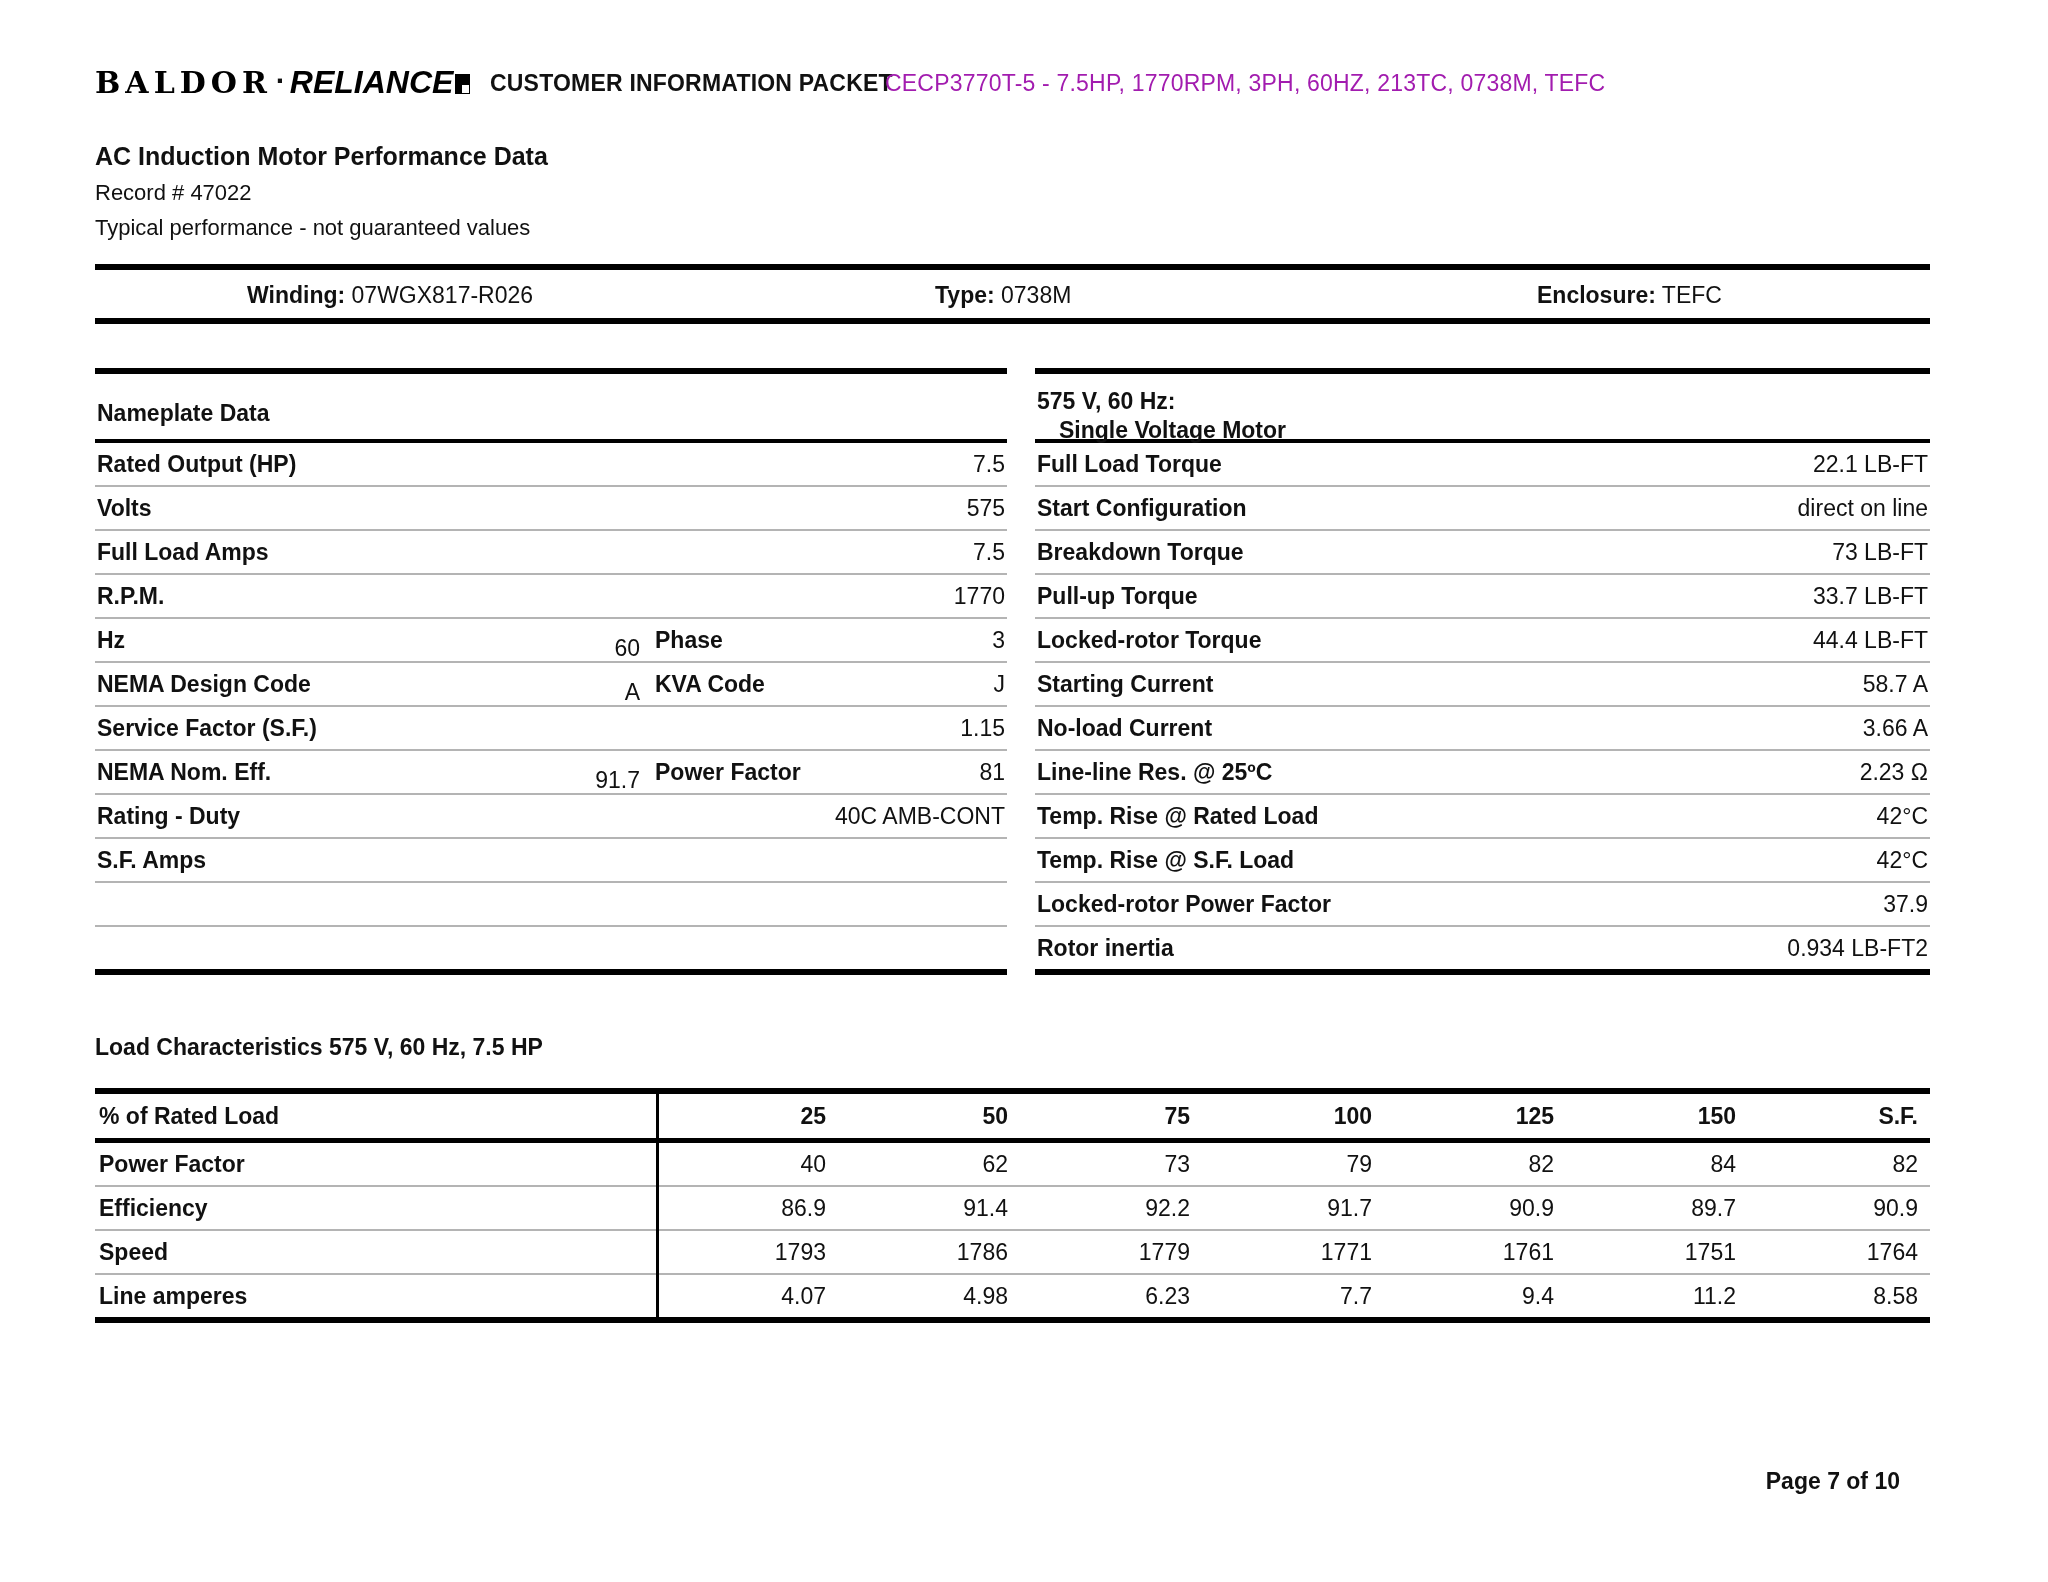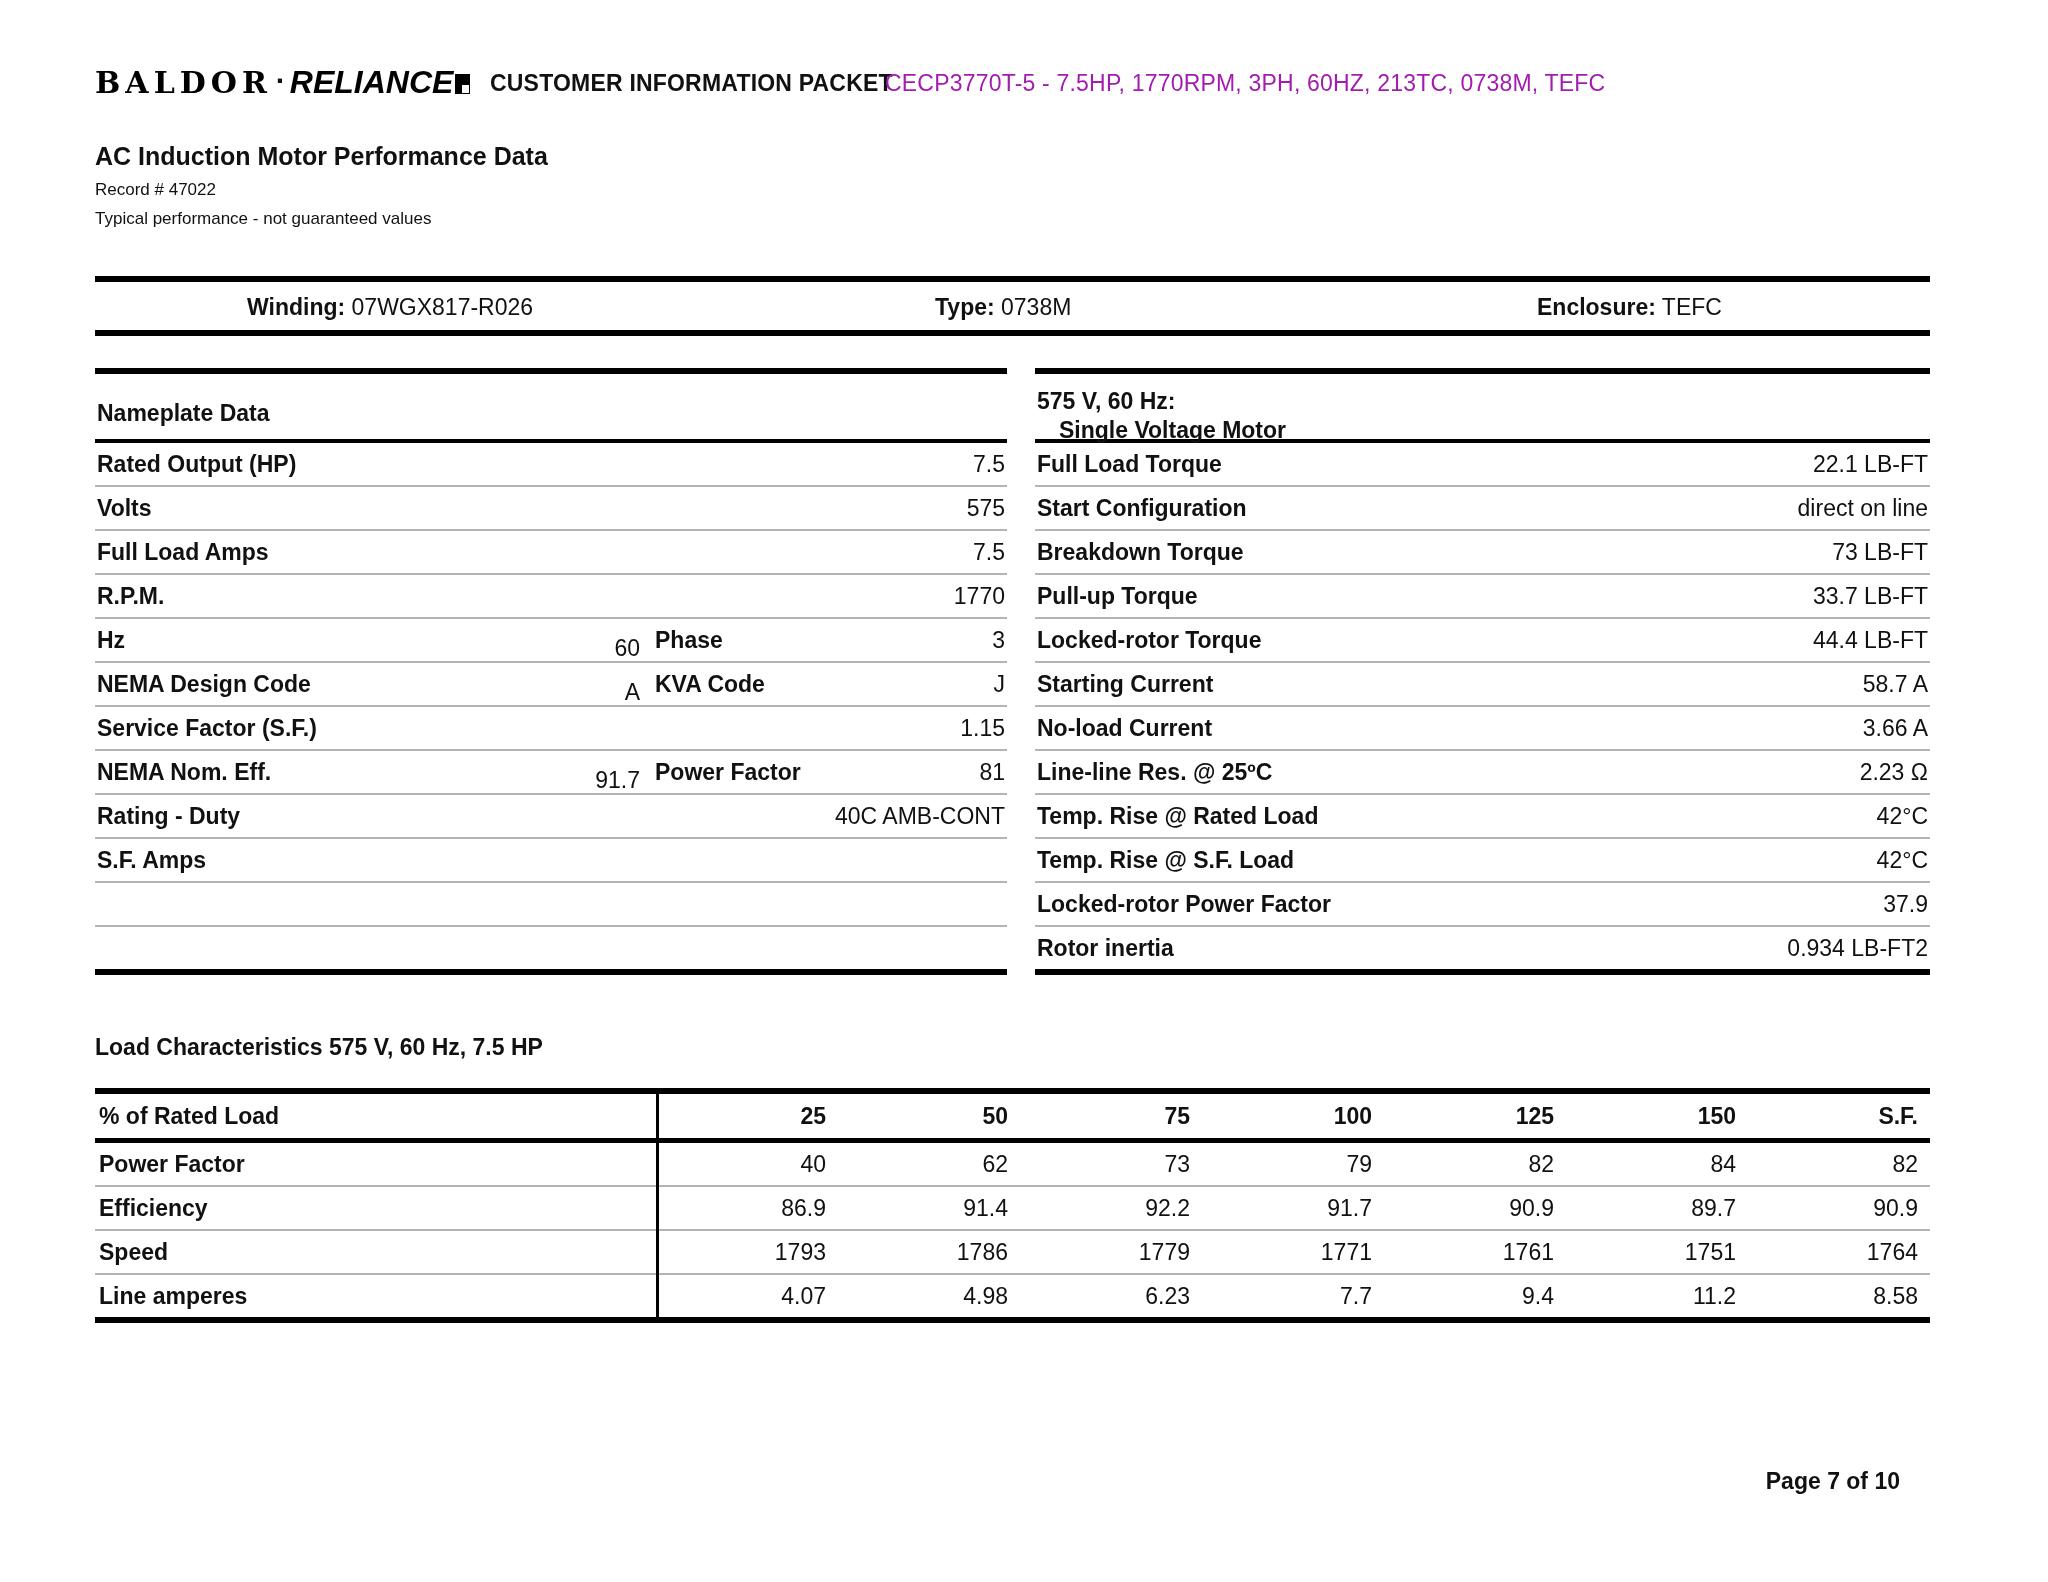--- a/index.html
+++ b/index.html
@@ -29,25 +29,25 @@
   }
   .logo-mark::after {
     content:""; position:absolute; right:1px; bottom:1px; width:7px; height:8px; background:#fff;
   }
   .packet-title { position:absolute; left:395px; top:8px; font-weight:bold; font-size:23px; letter-spacing:0.2px; }
   .model-line { position:absolute; left:790px; top:8px; font-size:23px; color:#a21caf; letter-spacing:0.2px; }
 
   
   .title-block { position:absolute; left:95px; top:142px; }
   .doc-title { font-size:25px; font-weight:bold; margin:0 0 9px 0; }
-  .doc-sub { font-size:17px; margin:0 0 9px 0; }
+  .doc-sub { font-size:22px; margin:0 0 9px 0; }
 
   
   .winding-bar {
-    position:absolute; left:95px; top:276px; width:1835px; height:48px;
+    position:absolute; left:95px; top:264px; width:1835px; height:48px;
     border-top:6px solid #000; border-bottom:6px solid #000;
   }
   .winding-bar .wb-item { position:absolute; top:12px; font-size:23px; white-space:nowrap; }
   .wb-label { font-weight:bold; }
   .wb-winding { left:152px; }
   .wb-type { left:840px; }
   .wb-enclosure { left:1442px; }
 
   
   .tables { position:absolute; left:95px; top:368px; width:1835px; }

